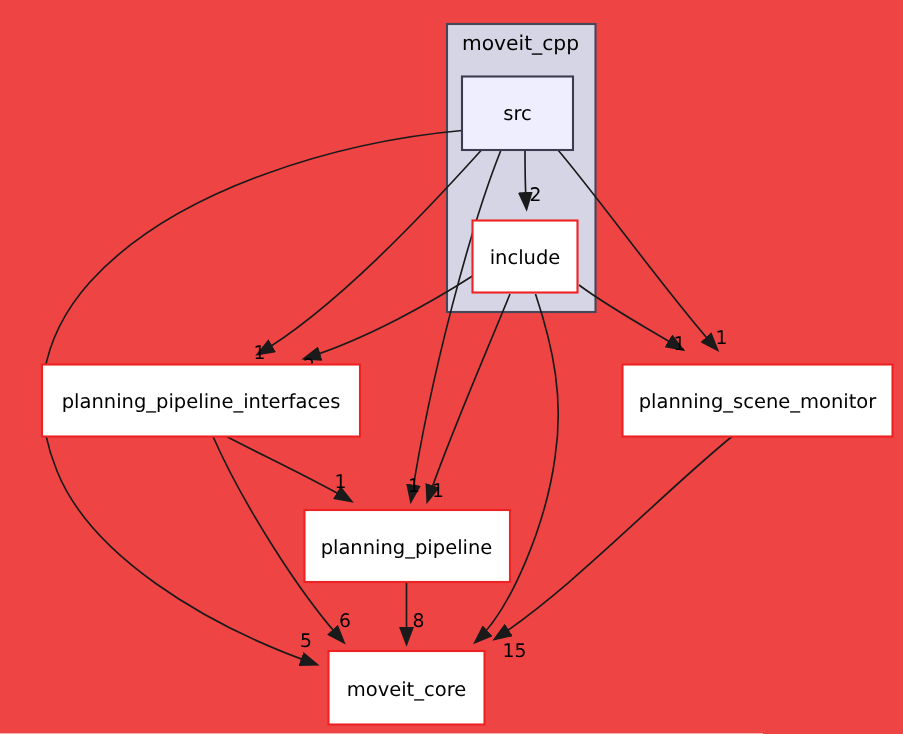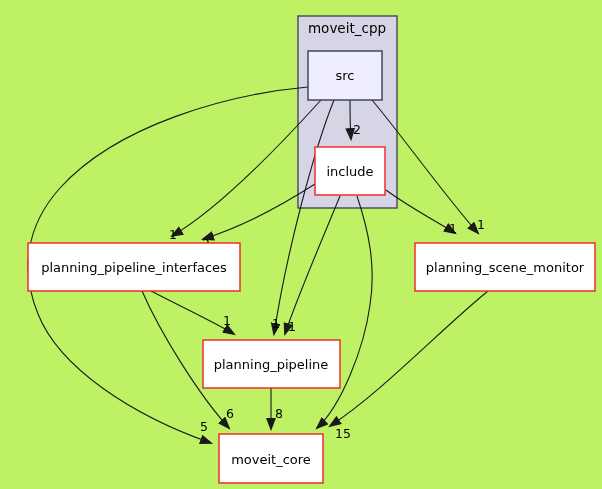--- a/index.html
+++ b/index.html
@@ -1,16 +1,16 @@
 <!DOCTYPE html>
 <html><head>
 <meta charset="utf-8">
 <style>
   html,body{margin:0;padding:0;background:#ffffff;}
-  .stage{position:relative;width:602px;height:489px;background:#bef264;overflow:hidden;}
+  .stage{position:relative;width:602px;height:489px;background:#ef4444;overflow:hidden;}
   svg{display:block;}
   .edge{fill:none;stroke:#1a1a1a;stroke-width:1.1px;}
   .edge-label{font-family:"DejaVu Sans","Liberation Sans",sans-serif;font-size:12.5px;fill:#000;text-anchor:middle;}
   .node-label{font-family:"DejaVu Sans","Liberation Sans",sans-serif;font-size:13px;fill:#000;text-anchor:middle;}
   .cluster-label{font-family:"DejaVu Sans","Liberation Sans",sans-serif;font-size:13.5px;fill:#000;text-anchor:middle;}
   .cluster-box{fill:#d5d5e5;stroke:#46465a;stroke-width:1.4px;}
   .node-plain{fill:#eeeeff;stroke:#3c3c50;stroke-width:1.4px;cursor:pointer;}
   .node-dep{fill:#ffffff;stroke:#ee2222;stroke-width:1.4px;cursor:pointer;}
   .arrow{fill:#1a1a1a;}
 </style>

